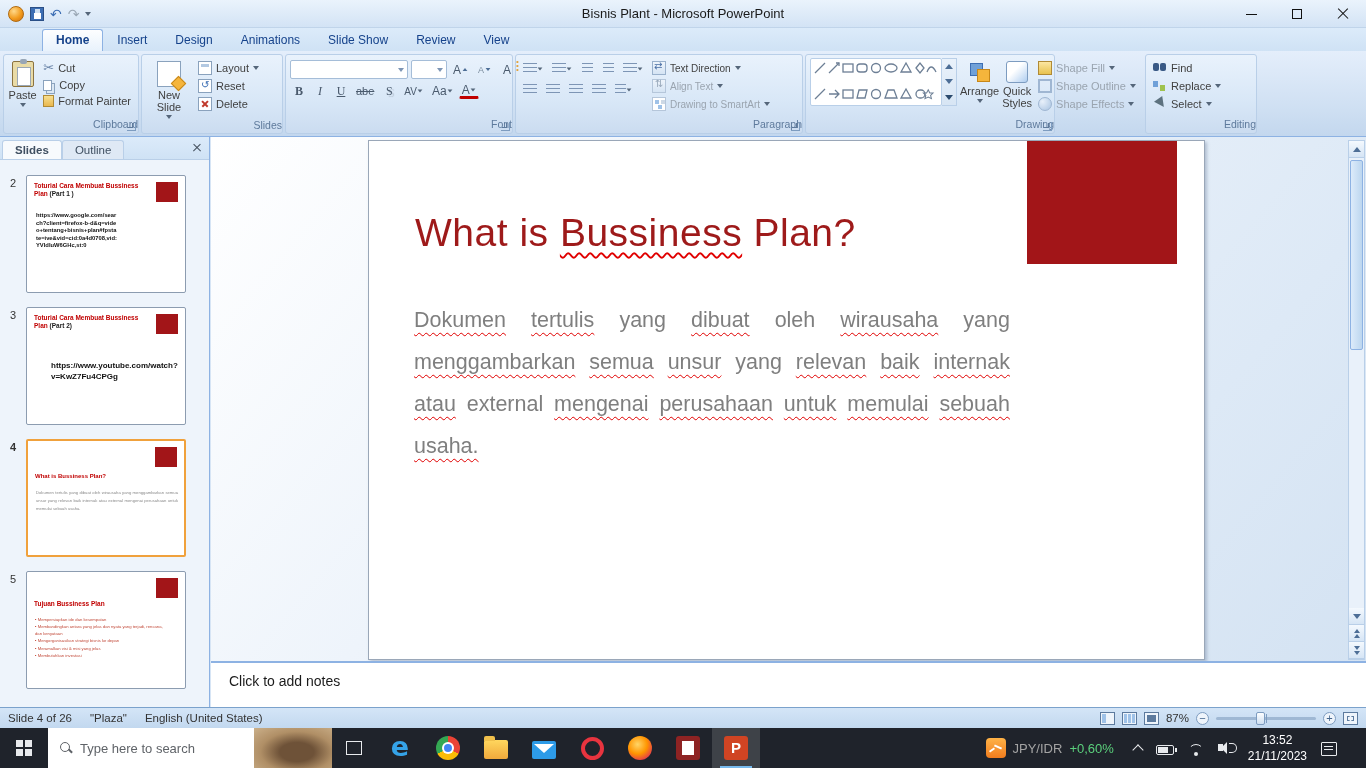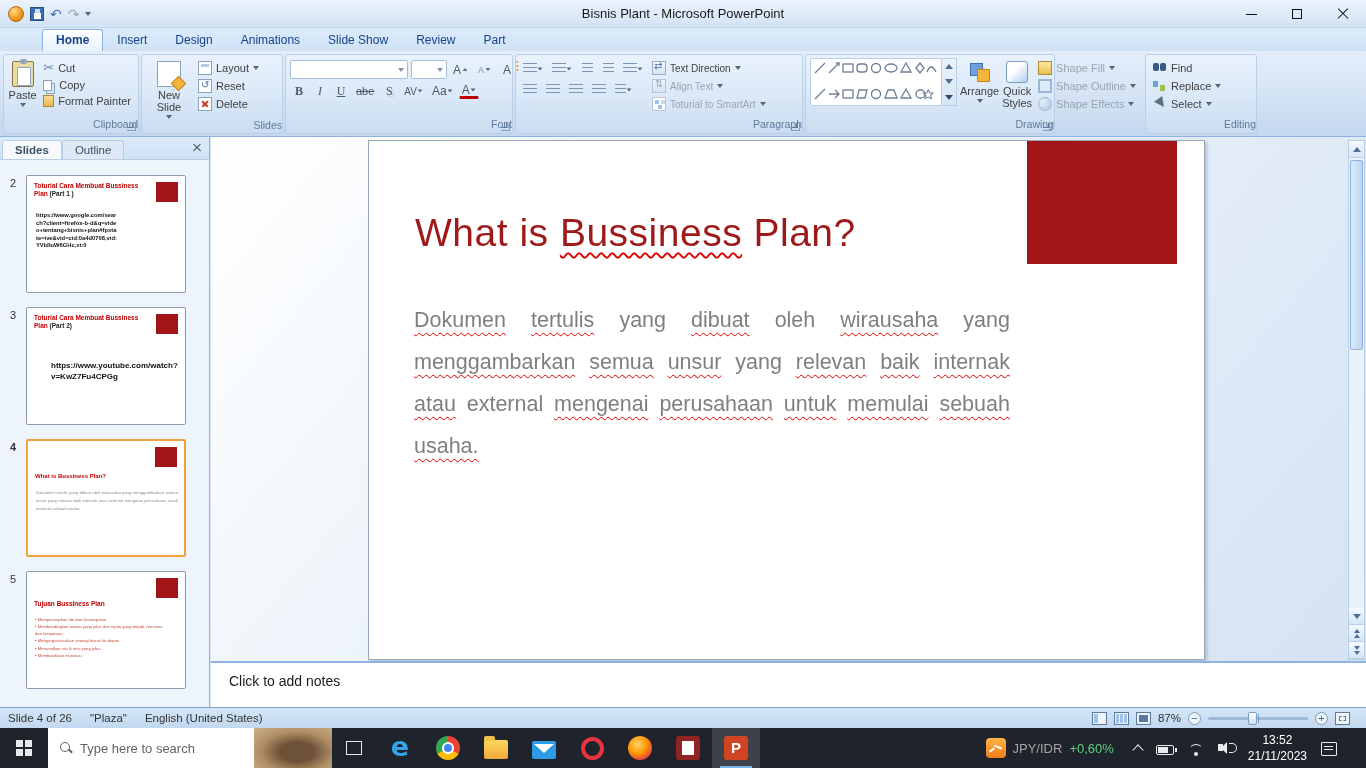--- a/index.html
+++ b/index.html
@@ -168,21 +168,21 @@
   .dbl .tri-u,.dbl .tri-dn{border-left-width:3px;border-right-width:3px;border-top-width:4px;border-bottom-width:4px;}
 
   #notes-pane{position:absolute;left:0;top:524px;width:1155px;height:46px;background:#fff;border-top:2px solid #8db2e3;}
   #notes-text{padding:10px 0 0 18px;font-size:14px;color:#1a1a1a;}
 
   
   #statusbar{position:absolute;left:0;top:707px;width:1366px;height:21px;
     background:linear-gradient(#d4e5f7,#c2d8ef);border-top:1px solid #7ba2cc;
     display:flex;align-items:center;font-size:11.5px;color:#333;}
   #statusbar .sb-left{display:flex;gap:18px;padding-left:8px;}
-  #statusbar .sb-right{margin-left:auto;display:flex;align-items:center;gap:7px;padding-right:16px;}
+  #statusbar .sb-right{margin-left:auto;display:flex;align-items:center;gap:7px;padding-right:8px;}
   .vicon{width:15px;height:13px;border:1px solid #5c7a9e;background:#eef4fb;position:relative;}
   .vicon.v1::before{content:"";position:absolute;left:1px;top:1px;width:4px;height:9px;background:#9fc2e8;}
   .vicon.v2::before{content:"";position:absolute;left:1px;top:1px;width:11px;height:9px;
     background:repeating-linear-gradient(90deg,#9fc2e8 0 3px,transparent 3px 4px);}
   .vicon.v3::before{content:"";position:absolute;left:2px;top:2px;width:9px;height:7px;background:#5c7a9e;}
   .zbtn{width:13px;height:13px;border:1px solid #7d9cc0;border-radius:50%;background:#eef4fb;
     display:flex;align-items:center;justify-content:center;font-size:11px;color:#44658c;line-height:10px;}
   .ztrack{width:100px;height:3px;background:#9fb8d4;position:relative;border-radius:2px;}
   .ztrack .notch{position:absolute;left:50%;top:-3px;width:1px;height:9px;background:#7d9cc0;}
   .zthumb{position:absolute;left:40%;top:-5px;width:9px;height:13px;background:linear-gradient(#fdfeff,#cfe0f2);border:1px solid #7d9cc0;border-radius:2px;}
@@ -276,21 +276,21 @@
   </div>
 </div>
 
 <div id="tabrow">
     <div class="rtab active">Home</div>
     <div class="rtab">Insert</div>
     <div class="rtab">Design</div>
     <div class="rtab">Animations</div>
     <div class="rtab">Slide Show</div>
     <div class="rtab">Review</div>
-    <div class="rtab">Part</div>
+    <div class="rtab">View</div>
   </div>
 
 <div id="ribbon">
 
   <div class="rgroup" style="width:136px">
     <div class="rg-content">
       <div class="bigbtn">
         <div class="icon-paste"></div>
         <span>Paste</span>
         <div class="tri-d"></div>
@@ -443,21 +443,21 @@
             <span>Text Direction</span>
             <span class="tri-d"></span>
           </div>
         <div class="smallbtn dis">
             <span class="ic14 ic-aligntext"></span>
             <span>Align Text</span>
             <span class="tri-d"></span>
           </div>
         <div class="smallbtn dis">
             <span class="ic14 ic-smartart"></span>
-            <span>Toturial to SmartArt</span>
+            <span>Drawing to SmartArt</span>
             <span class="tri-d"></span>
           </div>
       </div>
     </div>
     <div class="rg-label"><span>Paragraph</span><span class="launcher"></span></div>
   </div>
 
   <div class="rgroup" style="width:250px">
     <div class="rg-content">
       <div style="display:flex">

